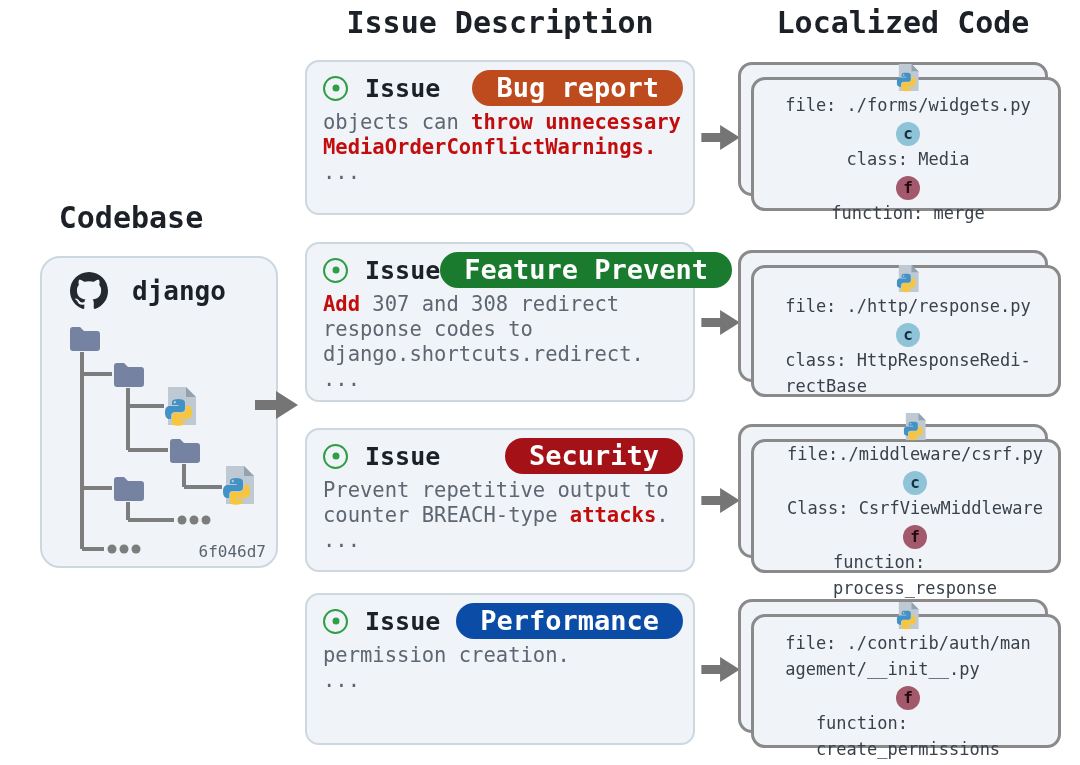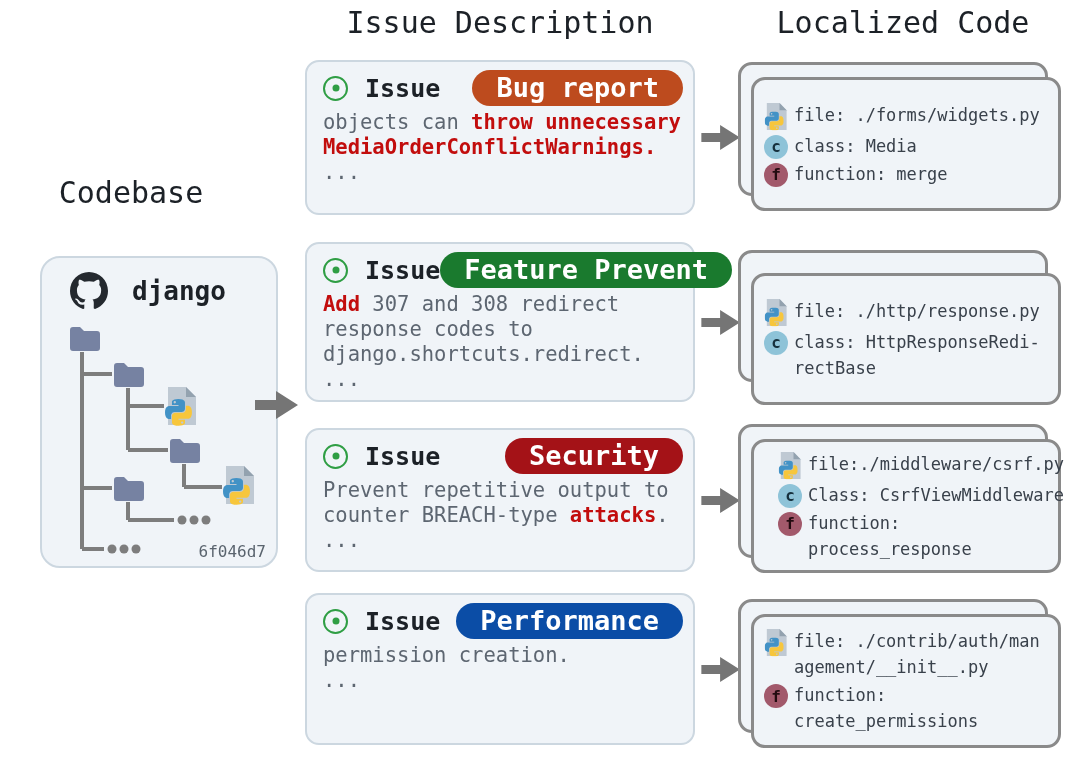--- a/index.html
+++ b/index.html
@@ -4,24 +4,24 @@
 <title>diagram</title>
 <style>
   * { margin:0; padding:0; box-sizing:border-box; }
   html,body { background:#ffffff; }
   #canvas {
     position:relative; width:1080px; height:765px; overflow:hidden;
     background:var(--page-bg,#fff);
     font-family:"DejaVu Sans Mono","Liberation Mono",monospace;
   }
   .col-title {
-    position:absolute; text-align:center; font-weight:normal; font-size:30px;
+    position:absolute; text-align:center; font-weight:bold; font-size:30px;
     color:var(--heading); white-space:pre;
   }
-  #t-codebase { left:12px;  top:175px; width:238px; }
+  #t-codebase { left:12px;  top:200px; width:238px; }
   #t-issues   { left:305px; top:5px;   width:390px; }
   #t-code     { left:740px; top:5px;   width:326px; }
 
   
   #codebase-card {
     position:absolute; left:12px; top:256px; width:238px; height:312px;
     background:var(--card-bg); border:2px solid var(--soft-border); border-radius:20px;margin-left:28px;
   }
   .repo-row { position:absolute; left:28px; top:14px; display:flex; align-items:center; gap:24px; }
   .repo-name { font-size:26px; font-weight:bold; color:var(--heading); }
@@ -58,21 +58,21 @@
   .code-back, .code-front {
     position:absolute; width:310px; background:var(--card-bg);
     border:3px solid var(--code-border); border-radius:14px;
   }
   .code-back  { left:0; top:0; }
   .code-front {
     left:13px; top:15px;
     display:flex; flex-direction:column; justify-content:center;
     padding:6px 6px 6px 10px; gap:2px;
   }
-  .crow { display:flex; gap:6px; align-items:flex-start; }
+  .crow { display:flex; align-items:center;flex-direction:column; }
   .cicon { flex:0 0 auto; width:24px; display:flex; justify-content:center; }
   .circle-icon {
     width:24px; height:24px; border-radius:50%; margin-top:2px;
     display:flex; align-items:center; justify-content:center;
     font-size:16px; font-weight:bold;
   }
   .ctext { font-size:17px; line-height:26px; color:var(--codetext); white-space:pre; }
 
   
   .arrow { position:absolute; fill:var(--arrow); }
@@ -236,21 +236,21 @@
           <div class="crow">
             <span class="cicon">
               <span class="circle-icon" style="background: rgb(162, 89, 107); color: rgb(35, 11, 16);">f</span>
             </span>
             <div class="ctext"><div>function: merge</div></div>
           </div>
         </div>
       </div>
       <div class="code-pair" style="top: 250px; height: 147px;">
         <div class="code-back" style="height: 132px;"></div>
-        <div class="code-front" style="height: 132px; margin-top: 8px;">
+        <div class="code-front" style="height: 132px;">
           <div class="crow">
             <span class="cicon">
               <svg width="24" height="29" viewBox="0 0 34 40">
                 <use href="#sym-pyfile"></use>
               </svg>
             </span>
             <div class="ctext"><div>file: ./http/response.py</div></div>
           </div>
           <div class="crow">
             <span class="cicon">

